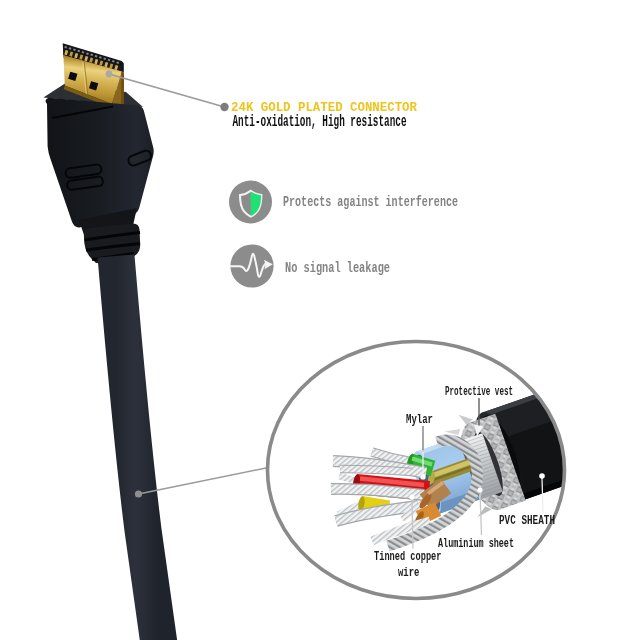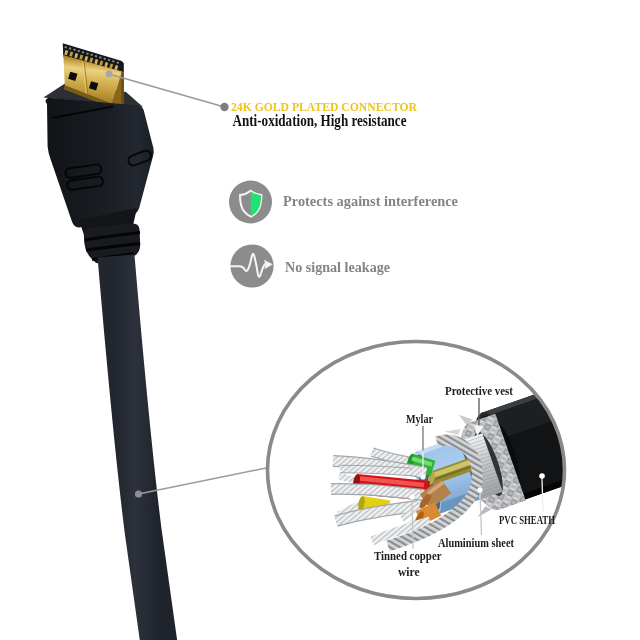--- a/index.html
+++ b/index.html
@@ -1,17 +1,17 @@
 <!DOCTYPE html>
 <html><head>
 <meta charset="utf-8">
 <style>
 html,body{margin:0;padding:0;background:#fff;}
 #stage{position:relative;width:640px;height:640px;overflow:hidden;background:#fff;
-font-family:Liberation Serif, serif;}
+font-family:Liberation Mono, monospace;}
 svg{display:block}
 </style>
 </head>
 <body>
 <div id="stage">
 <svg width="640" height="640" viewBox="0 0 640 640">
 <defs>
   <linearGradient id="goldFace" x1="0.15" y1="0" x2="0" y2="1">
     <stop offset="0" stop-color="#94711e"></stop>
     <stop offset="0.12" stop-color="#c9a342"></stop>

